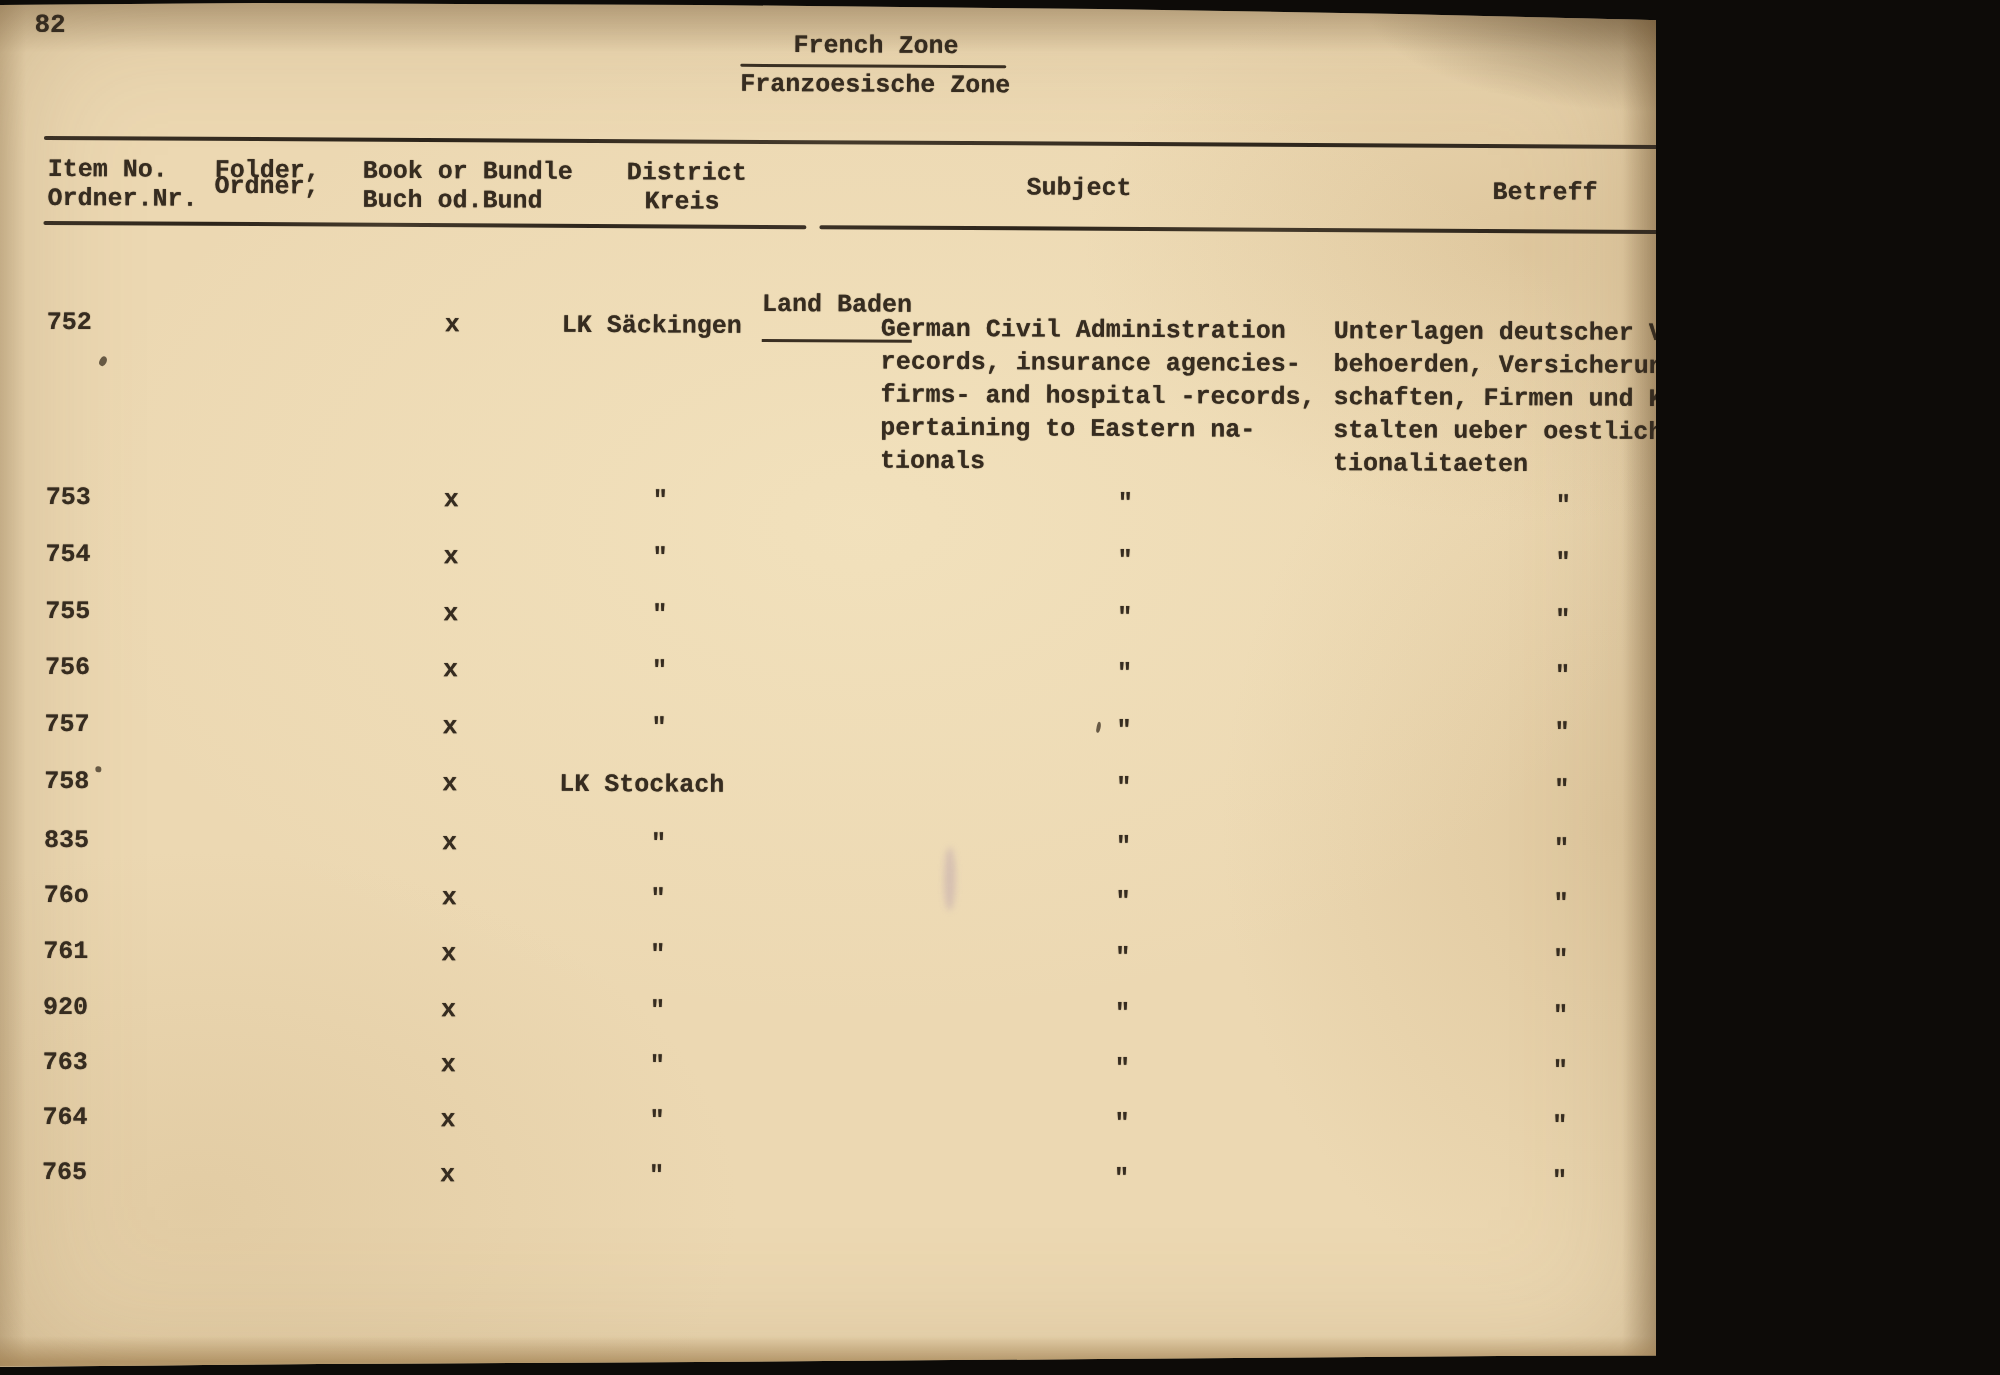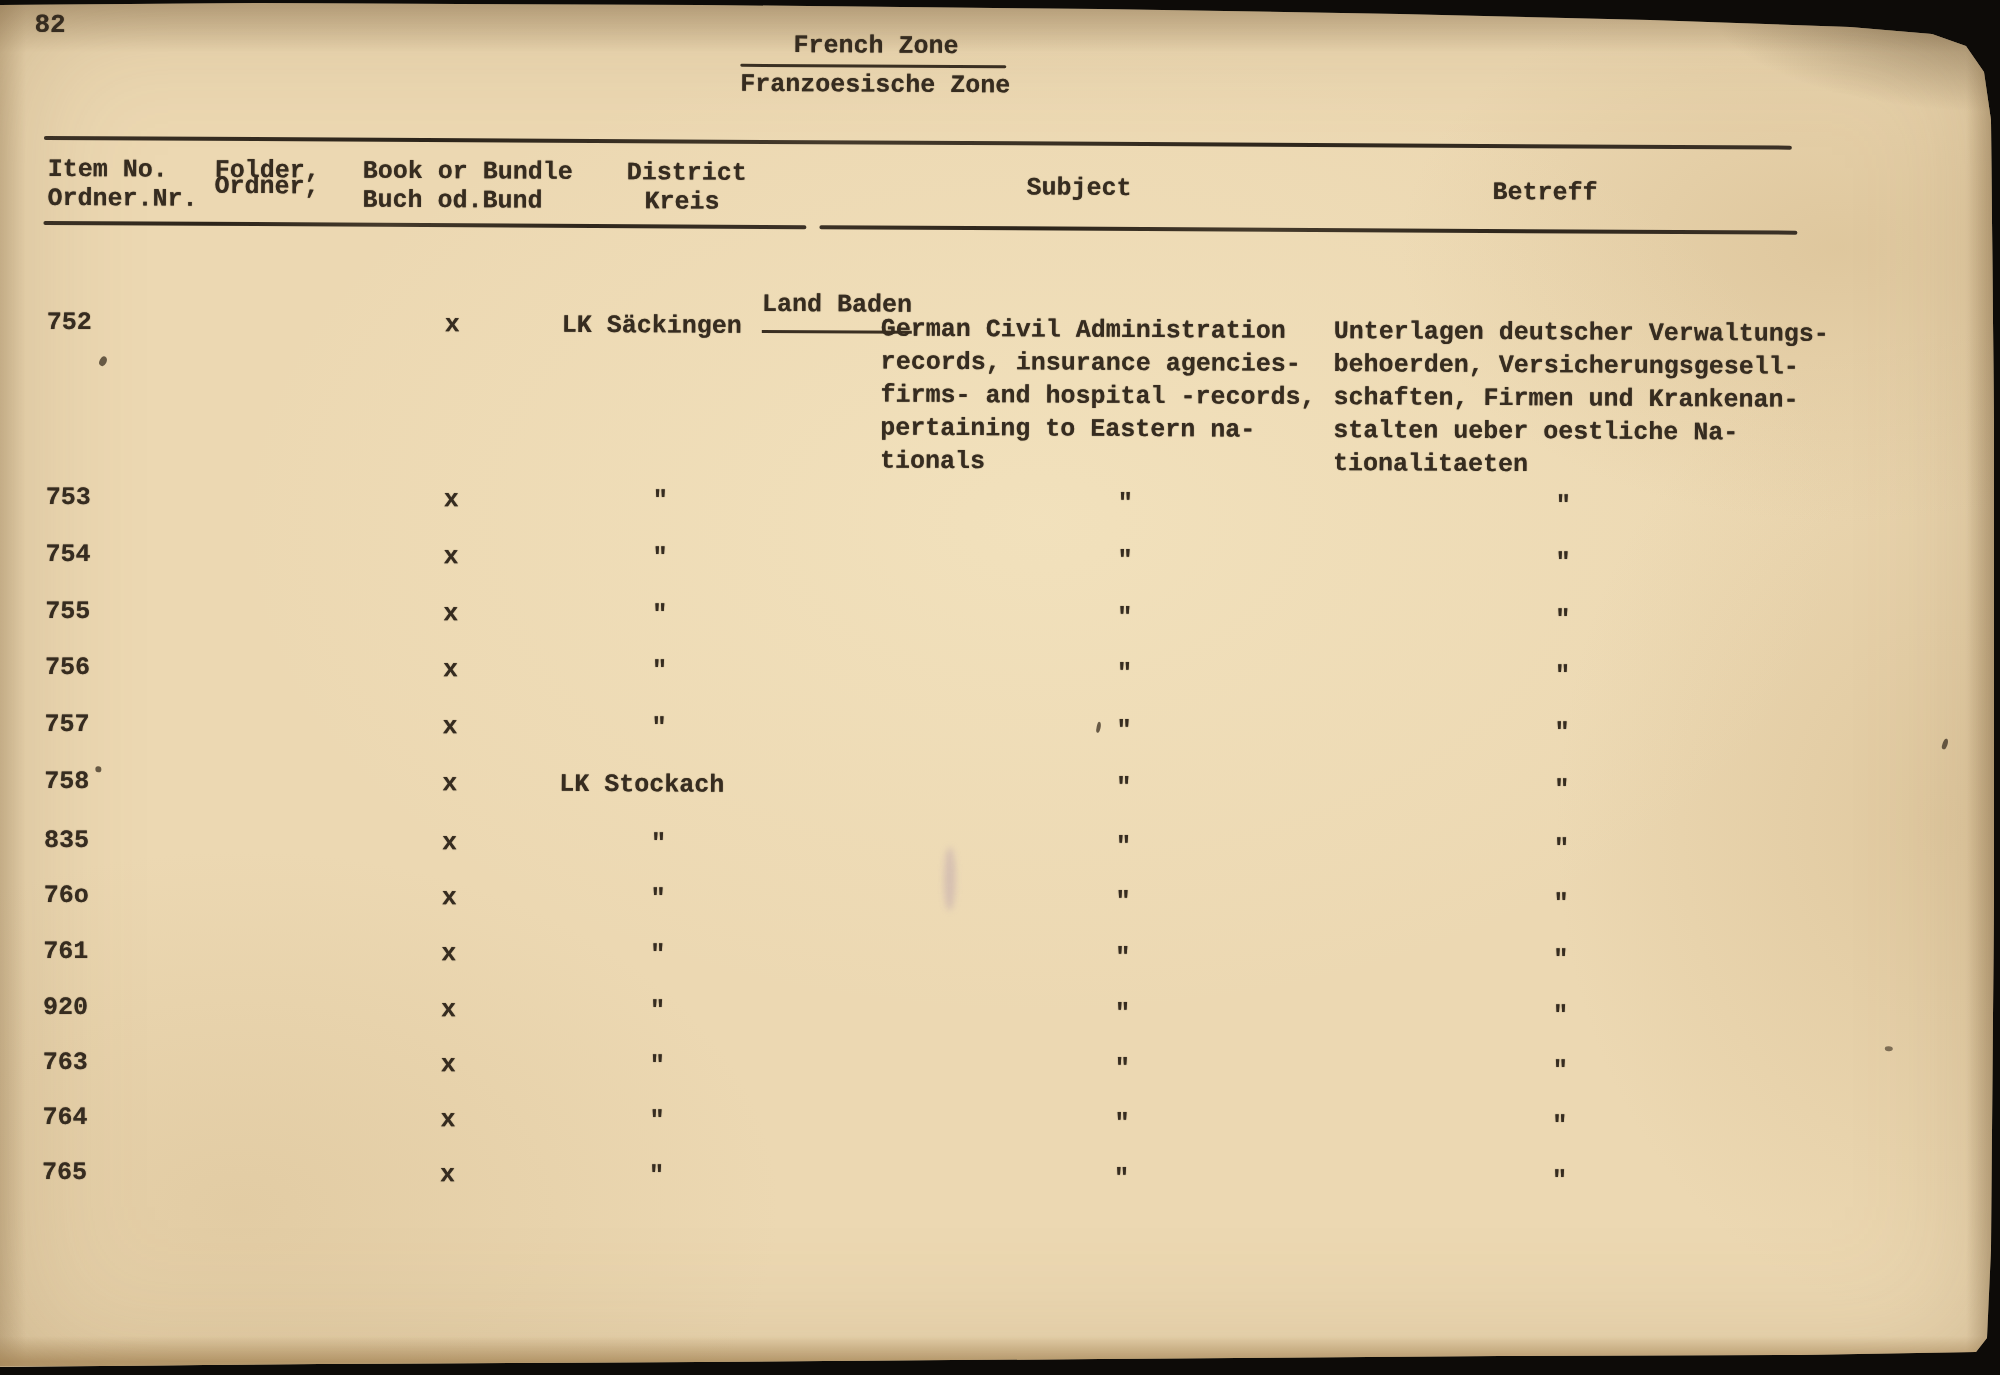--- a/index.html
+++ b/index.html
@@ -1,16 +1,16 @@
 <!DOCTYPE html>
 <html><head>
 <meta charset="utf-8">
 <style>
   html,body{margin:0;padding:0;background:#0d0b08;}
-  .stage{position:relative;width:2000px;height:1375px;overflow:hidden;background:#0d0b08;
+  .stage{position:relative;width:1656px;height:1375px;overflow:hidden;background:#0d0b08;
          font-family:"Liberation Mono","DejaVu Sans Mono",monospace;}
   
   .page{position:absolute;inset:0;
     background:
       radial-gradient(1300px 800px at 52% 38%, rgba(246,232,196,.55) 0%, rgba(246,232,196,0) 62%),
       radial-gradient(900px 600px at 12% 88%, rgba(214,189,146,.45) 0%, rgba(214,189,146,0) 60%),
       radial-gradient(800px 500px at 92% 18%, rgba(209,182,137,.5) 0%, rgba(209,182,137,0) 55%),
       radial-gradient(700px 900px at 97% 60%, rgba(206,178,132,.4) 0%, rgba(206,178,132,0) 55%),
       #ecd8b2;
     clip-path:polygon(0px 5px,260px 3px,700px 5px,1100px 9px,1400px 14px,1650px 20px,1850px 27px,
@@ -30,21 +30,21 @@
     background:linear-gradient(to bottom, rgba(172,140,92,0), rgba(172,140,92,.75) 85%);}
   .vignette{position:absolute;inset:0;box-shadow:inset 0 0 140px rgba(134,104,62,.30);}
   
   .content{position:absolute;inset:0;transform:rotate(.32deg);transform-origin:60px 120px;
     color:#362c20;font-size:25px;font-weight:700;line-height:30px;
     text-shadow:0 0 1px rgba(48,37,24,.75);}
   .abs{position:absolute;white-space:pre-line;}
   .rule{position:absolute;height:4px;border-radius:2px;
     background:linear-gradient(90deg,#3b3125,#2c241a 22%,#453a2b 45%,#2e261c 70%,#3b3126);}
   .underline-bar{position:absolute;height:3px;background:#3a2f22;border-radius:2px;}
-  .section-heading{border-bottom:3px solid #3a2f22;padding-bottom:11px;}
+  .section-heading{border-bottom:3px solid #3a2f22;padding-bottom:20px;}
   
   .col-item{left:48px;}
   .col-folder{left:215px;}
   .col-book{left:363px;}
   .col-district{left:627px;}
   .col-kreis{left:645px;}
   .col-subject-h{left:1027px;}
   .col-betreff-h{left:1493px;}
   .row{position:absolute;left:0;width:2000px;height:36px;}
   .c{position:absolute;white-space:pre-line;}

